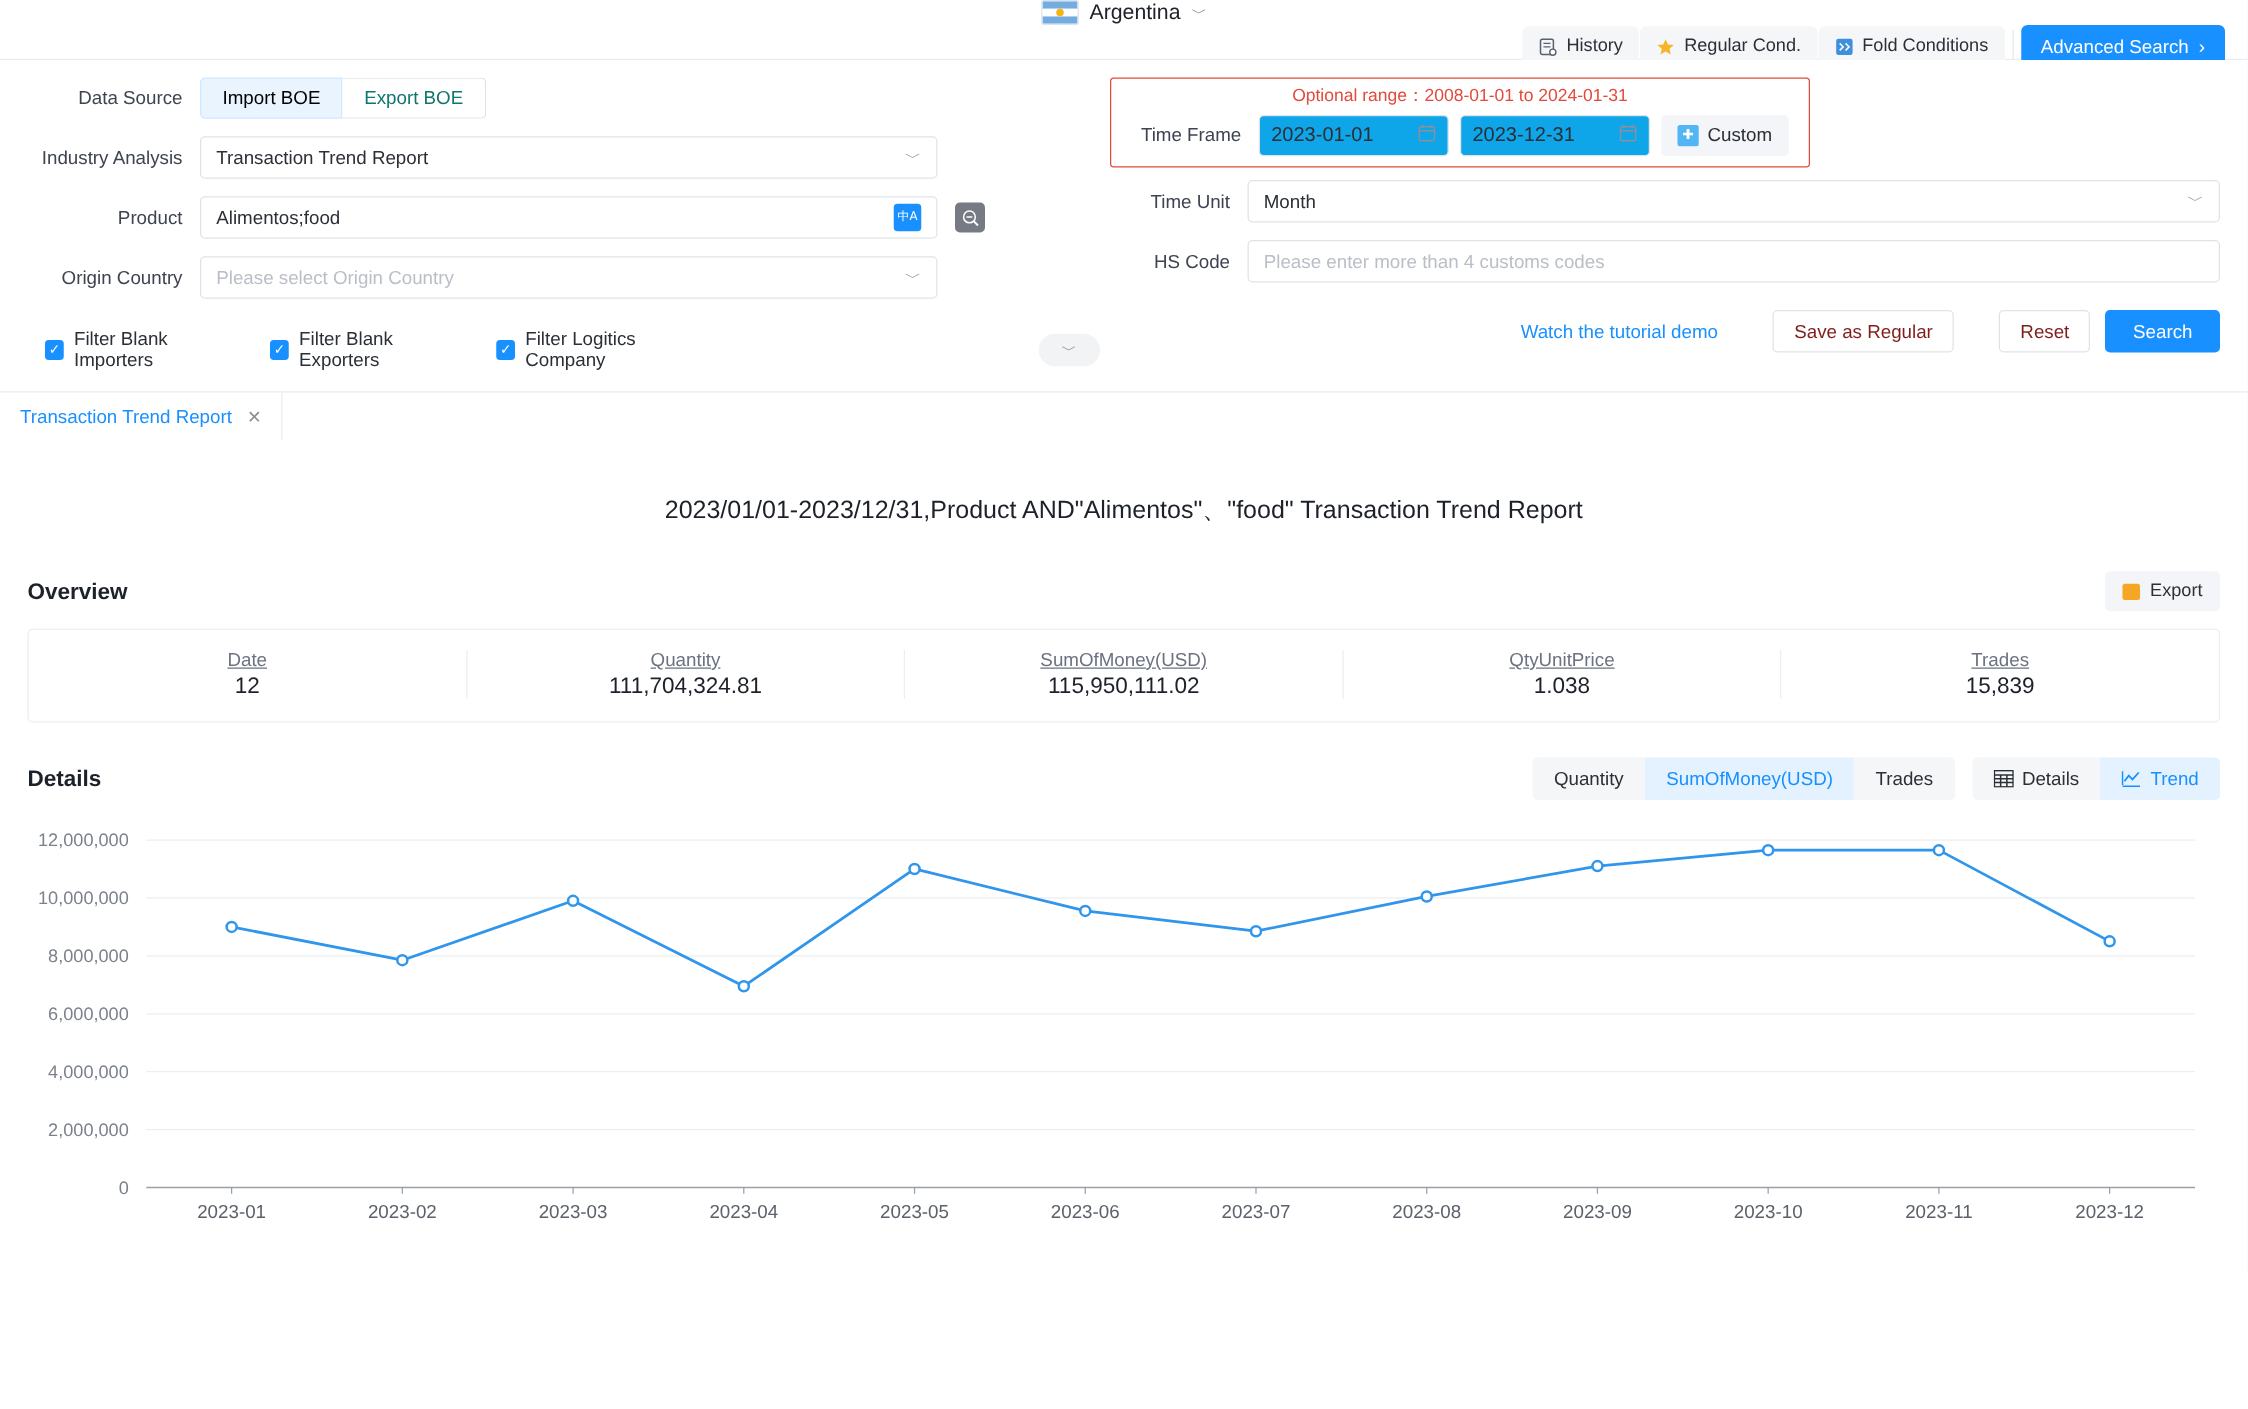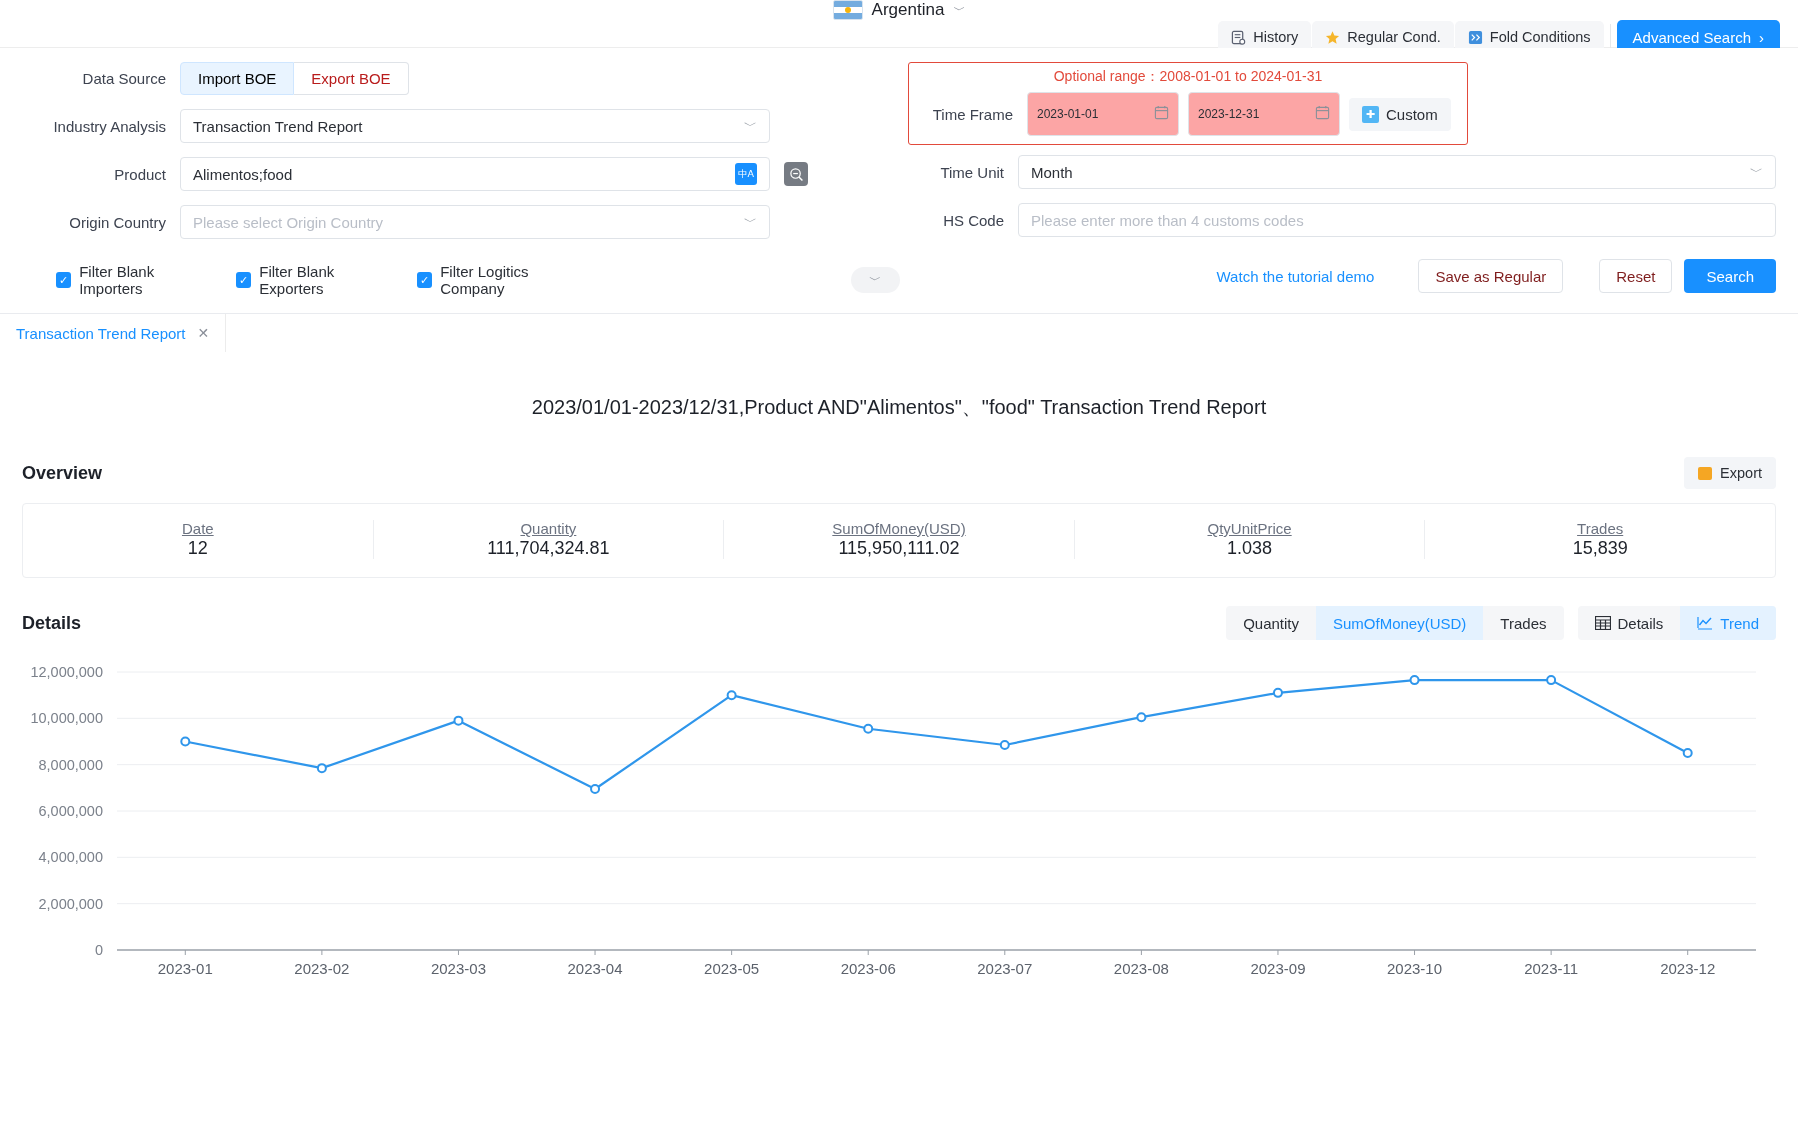--- a/index.html
+++ b/index.html
@@ -46,36 +46,36 @@
     height:34px; padding:0 16px; border-radius:5px; background:#1890ff;
     color:#fff; font-size:15px; display:flex; align-items:center; gap:8px;
     cursor:pointer; border:none;
   }
 
   
   .panel{
     background:#fff; border-bottom:1px solid #e9ebef;
     padding:14px 22px 16px 0; position:relative;
   }
-  .prow{ display:flex;padding-left:20px; }
+  .prow{ display:flex; }
   .col-left{ width:880px; flex:none; }
   .col-right{ flex:1; padding-left:8px; }
 
   .field{ display:flex; align-items:center; margin-bottom:14px; }
   .flabel{
     width:160px; text-align:right; padding-right:14px;
     font-size:15px; color:#3d4350; flex:none;
   }
   .fctl{ flex:1; position:relative; }
 
   .seg{ display:flex; }
   .seg div{
     height:33px; padding:0 17px; display:flex; align-items:center;
     border:1px solid #dfe3e8; font-size:15px; cursor:pointer; background:#fff;
-    color:#b91c1c;
+    color:#0f766e;
   }
   .seg div:first-child{ border-radius:4px 0 0 4px; }
   .seg div:last-child{ border-radius:0 4px 4px 0; border-left:none; }
   .seg div.on{ background:#e9f4ff; color:#000000; border-color:#cfe6ff; }
 
   .inp{
     height:34px; border:1px solid #dfe3e8; border-radius:4px;
     display:flex; align-items:center; padding:0 12px; background:#fff;
     font-size:15px; color:#2b2f36; position:relative;
   }
@@ -113,23 +113,23 @@
   .tf-wrap{
     border:1px solid #e24a3b; border-radius:3px; padding:4px 8px 8px;
     width:560px; margin-bottom:10px; position:relative;
   }
   .opt-range{
     color:#e24a3b; font-size:14px; text-align:center; margin:1px 0 6px;
   }
   .tf-row{ display:flex; align-items:center; }
   .tf-label{ width:110px; text-align:right; padding-right:14px; font-size:15px; color:#3d4350;}
   .date-inp{
-    width:152px; height:44px; border:1px solid #dfe3e8; border-radius:4px;
-    display:flex; align-items:center; padding:0 9px; font-size:12px;
-    color:#2b2f36; background:#fca5a5; margin-right:9px;
+    width:152px; height:33px; border:1px solid #dfe3e8; border-radius:4px;
+    display:flex; align-items:center; padding:0 9px; font-size:16px;
+    color:#2b2f36; background:#0ea5e9; margin-right:9px;
   }
   .cal{ margin-left:auto; color:#8b9099; }
   .custom-btn{
     height:33px; padding:0 13px; border-radius:4px; background:#f3f5f8;
     display:flex; align-items:center; gap:7px; font-size:15px;
     color:#2b2f36; cursor:pointer;
   }
   .custom-ic{
     width:17px; height:17px; background:#52b6f5; border-radius:2px;
     display:flex; align-items:center; justify-content:center;

